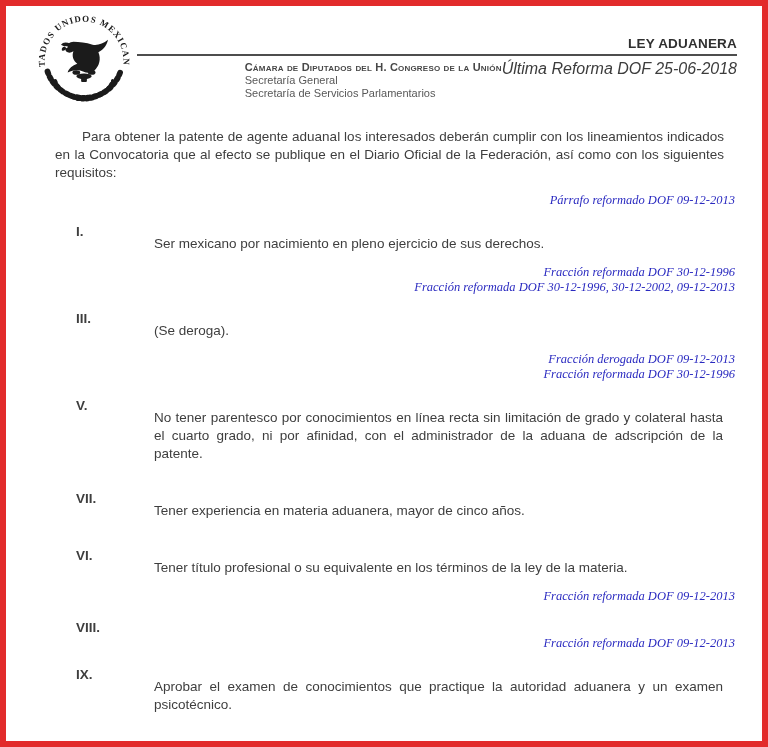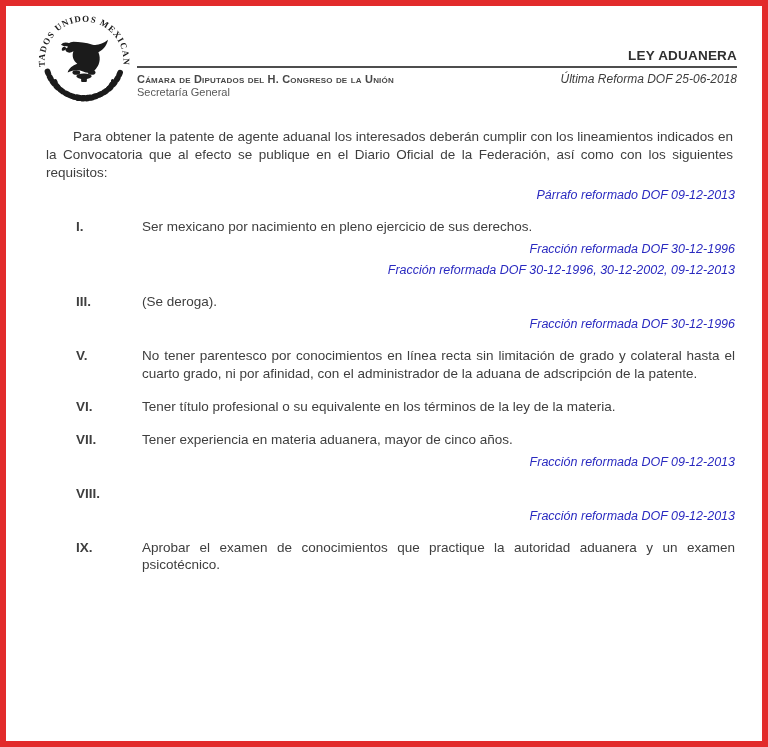--- a/index.html
+++ b/index.html
@@ -9,46 +9,46 @@
     box-sizing:border-box;
     border:6px solid #e22b2b;
     background:#ffffff;
     font-family:"Liberation Sans", sans-serif;
     color:#3e3e3e;
     overflow:hidden;
   }
   
   .header{position:relative;height:102px;}
   .seal{position:absolute;left:30px;top:6px;width:96px;height:96px;}
-  .header-right{margin-left:131px;margin-right:25px;padding-top:42px;}
+  .header-right{margin-left:131px;margin-right:25px;padding-top:30px;}
   .doc-title{
     text-align:right;font-weight:bold;font-size:13.5px;color:#303030;
     letter-spacing:.2px;line-height:15px;
   }
   .title-rule{border:0;border-top:2px solid #4d4d4d;margin:3px 0 4px 0;}
-  .info-row{display:flex;justify-content:space-between;align-items:flex-start;}
+  .info-row{display:flex;justify-content:flex-end;align-items:flex-start;}
   .org-name{
     font-weight:bold;font-size:11px;color:#474747;
     font-variant:small-caps;letter-spacing:.2px;line-height:14px;
   }
   .org-sub{font-size:11px;color:#585858;line-height:13px;}
-  .reform{font-style:italic;font-size:12px;color:#3c3c3c;white-space:nowrap;}
+  .reform{font-style:italic;font-size:16px;color:#3c3c3c;white-space:nowrap;}
   
   .body{margin:20px 27px 0 38px;font-size:13.5px;line-height:1.33;}
-  .intro{text-align:justify;text-indent:27px;margin:2px;}
+  .intro{text-align:justify;text-indent:27px;margin:11px;}
   .note{
-    font-family:Liberation Sans, sans-serif;
+    font-family:Liberation Serif, serif;
     font-style:italic;font-size:12.5px;color:#2a2ac0;
-    text-align:right;margin-top:6px;line-height:15px;
+    text-align:right;margin-top:0;line-height:15px;
   }
   .note:empty{display:none;}
   .items{margin-top:5px;}
   .item{display:flex;margin-top:15px;}
   .item-num{flex:0 0 66px;margin-left:32px;font-weight:bold;}
-  .item-text{flex:1;text-align:justify;margin:0;}
+  .item-text{flex:1;text-align:justify;margin:12px;}
 </style>
 </head>
 <body>
 
 <div class="page">
 
   <div class="header">
 
     <svg class="seal" viewBox="0 0 100 100" xmlns="http://www.w3.org/2000/svg" aria-hidden="true">
       <defs>
@@ -74,20 +74,21 @@
       <path d="M 38 88 q 12 5 24 0" fill="none" stroke="#1b1b1b" stroke-width="3"></path>
     </svg>
 
     <div class="header-right">
       <div class="doc-title">LEY ADUANERA</div>
       <hr class="title-rule">
       <div class="info-row">
         <div>
           <div class="org-name">Cámara de Diputados del H. Congreso de la Unión</div>
           <div class="org-sub">Secretaría General</div>
+          <div class="org-sub">Secretaría de Servicios Parlamentarios</div>
         </div>
         <div class="reform">Última Reforma DOF 25-06-2018</div>
       </div>
     </div>
   </div>
 
   <div class="body">
 
     <p class="intro">Para obtener la patente de agente aduanal los interesados deberán cumplir con los lineamientos indicados en la Convocatoria que al efecto se publique en el Diario Oficial de la Federación, así como con los siguientes requisitos:</p>
     <div class="note">Párrafo reformado DOF 09-12-2013</div>
@@ -99,36 +100,37 @@
         <p class="item-text">Ser mexicano por nacimiento en pleno ejercicio de sus derechos.</p>
       </div>
       <div class="note">Fracción reformada DOF 30-12-1996</div>
 
       <div class="note">Fracción reformada DOF 30-12-1996, 30-12-2002, 09-12-2013</div>
 
       <div class="item">
         <div class="item-num">III.</div>
         <p class="item-text">(Se deroga).</p>
       </div>
+      <div class="note">Fracción derogada DOF 09-12-2013</div>
 
       <div class="note">Fracción reformada DOF 30-12-1996</div>
 
       <div class="item">
         <div class="item-num">V.</div>
         <p class="item-text">No tener parentesco por conocimientos en línea recta sin limitación de grado y colateral hasta el cuarto grado, ni por afinidad, con el administrador de la aduana de adscripción de la patente.</p>
       </div>
 
       <div class="item">
-        <div class="item-num">VI.</div>
-        <p class="item-text">Tener título profesional o su equivalente en los términos de la ley de la materia.</p>
+        <div class="item-num">VII.</div>
+        <p class="item-text">Tener experiencia en materia aduanera, mayor de cinco años.</p>
       </div>
 
       <div class="item">
-        <div class="item-num">VII.</div>
-        <p class="item-text">Tener experiencia en materia aduanera, mayor de cinco años.</p>
+        <div class="item-num">VI.</div>
+        <p class="item-text">Tener título profesional o su equivalente en los términos de la ley de la materia.</p>
       </div>
       <div class="note">Fracción reformada DOF 09-12-2013</div>
 
       <div class="item">
         <div class="item-num">VIII.</div>
       </div>
       <div class="note">Fracción reformada DOF 09-12-2013</div>
 
       <div class="item">
         <div class="item-num">IX.</div>

